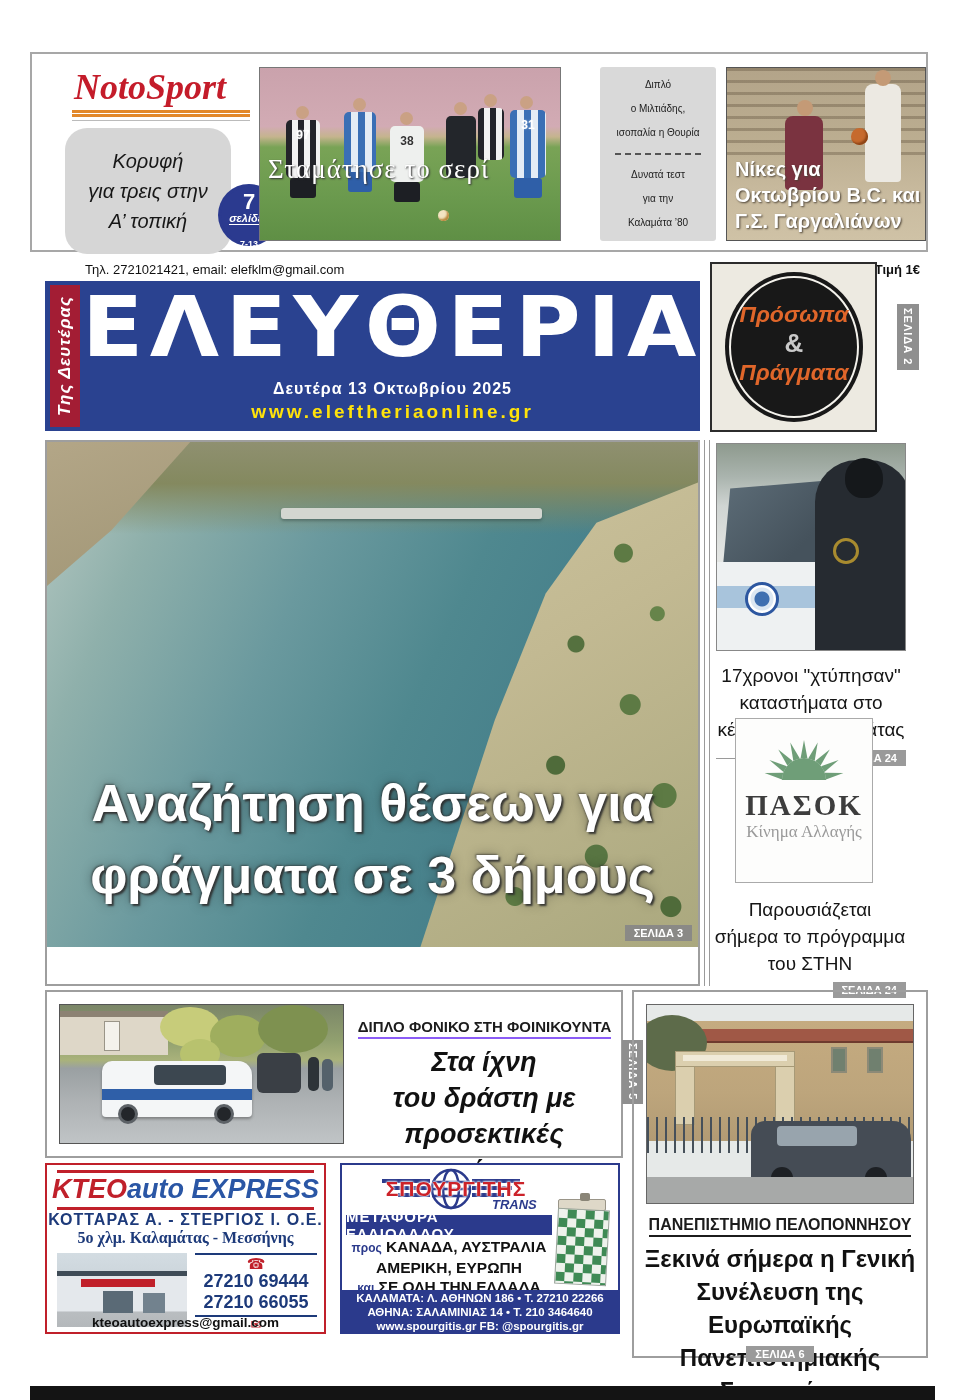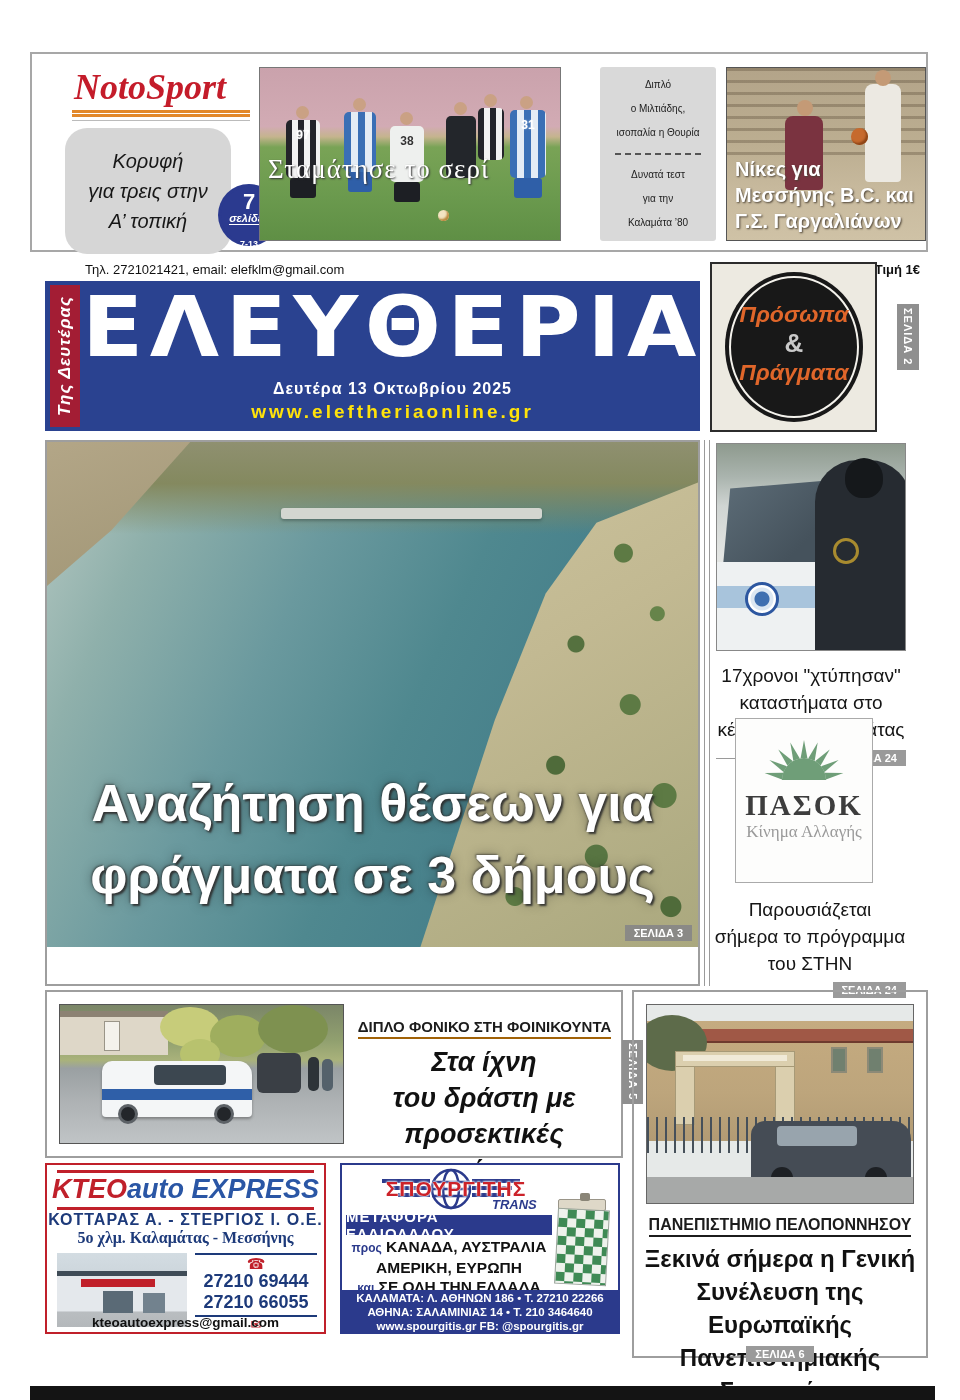--- a/index.html
+++ b/index.html
@@ -137,21 +137,21 @@
   .fo-house { position:absolute; left:0; top:6px; width:108px; height:44px; background:#ded7c8; border-top:6px solid #8c8273; }
   .fo-door { position:absolute; left:44px; top:16px; width:16px; height:30px; background:#f4f2ec; border:1px solid #9a9588; }
   .fo-car { position:absolute; left:42px; top:56px; width:150px; height:56px; background:#f4f6f7; border-radius:10px 14px 4px 4px; box-shadow:0 2px 3px rgba(60,60,60,.45); }
   .fo-car .win { position:absolute; left:52px; top:4px; width:72px; height:20px; background:#3c4750; border-radius:4px; }
   .fo-car .stripe { position:absolute; left:0; top:28px; width:100%; height:11px; background:#2f5fa8; }
   .fo-car .wheel { position:absolute; bottom:-7px; width:20px; height:20px; border-radius:50%; background:#23262a; border:3px solid #5c6166; }
   .fo-suv { position:absolute; right:42px; top:48px; width:44px; height:40px; background:#3a3f45; border-radius:6px; }
   .fo-fig1 { position:absolute; right:24px; top:52px; width:11px; height:34px; background:#2d3338; border-radius:5px; }
   .fo-fig2 { position:absolute; right:10px; top:54px; width:11px; height:32px; background:#54616b; border-radius:5px; }
   .foin-kicker { position:absolute; left:310px; top:26px; width:255px; text-align:center; font-size:15px; font-weight:bold; color:#1c1c1c; }
-  .foin-kicker span { border-bottom:2px solid #a16207; padding-bottom:2px; }
+  .foin-kicker span { border-bottom:2px solid #8b5cf6; padding-bottom:2px; }
   .foin-headline { position:absolute; left:308px; top:52px; width:258px; text-align:center; font-size:27px; line-height:36px; font-weight:bold; font-style:italic; color:#111; }
   .tab-p5 { left:622px; top:1040px; width:21px; height:64px; }
 
   
   .uni { left:632px; top:990px; width:296px; height:368px; border:2px solid #9e9e9e; }
   .uni-photo { position:absolute; left:12px; top:12px; width:268px; height:200px; border:1px solid #666; overflow:hidden; background:#e6e9e8; }
   .uni-build { position:absolute; left:0; top:16px; width:100%; height:120px; background:linear-gradient(180deg,#c5ab80 0%,#bda57c 60%,#b29b74 100%); }
   .uni-roof { position:absolute; left:0; top:8px; width:100%; height:14px; background:#a05846; border-bottom:2px solid #6e3a2e; }
   .uni-win { position:absolute; width:16px; height:26px; background:#70806f; border:2px solid #8d8a77; }
   .uni-tree { position:absolute; left:-10px; top:10px; width:70px; height:56px; border-radius:50%; background:#5d6b4a; }
@@ -267,21 +267,21 @@
 
     <div class="abs basket">
       <div class="bleachers"></div>
       <div class="bplayer-m"></div>
       <div class="bhead" style="left:70px;top:32px;"></div>
       <div class="bplayer-w"></div>
       <div class="bhead" style="left:148px;top:2px;"></div>
       <div class="bball"></div>
       <div class="caption">
         <div>Νίκες για</div>
-        <div>Μεσσήνης B.C. και</div>
+        <div>Οκτωβρίου B.C. και</div>
         <div>Γ.Σ. Γαργαλιάνων</div>
       </div>
     </div>
   </div>
 
   <div class="abs issue-left">Τηλ. 2721021421, email: elefklm@gmail.com</div>
   <div class="abs issue-right">Αρ. φύλλου 1293 - Τιμή 1€</div>
 
   <div class="abs masthead">
     <div class="edition">Της Δευτέρας</div>

